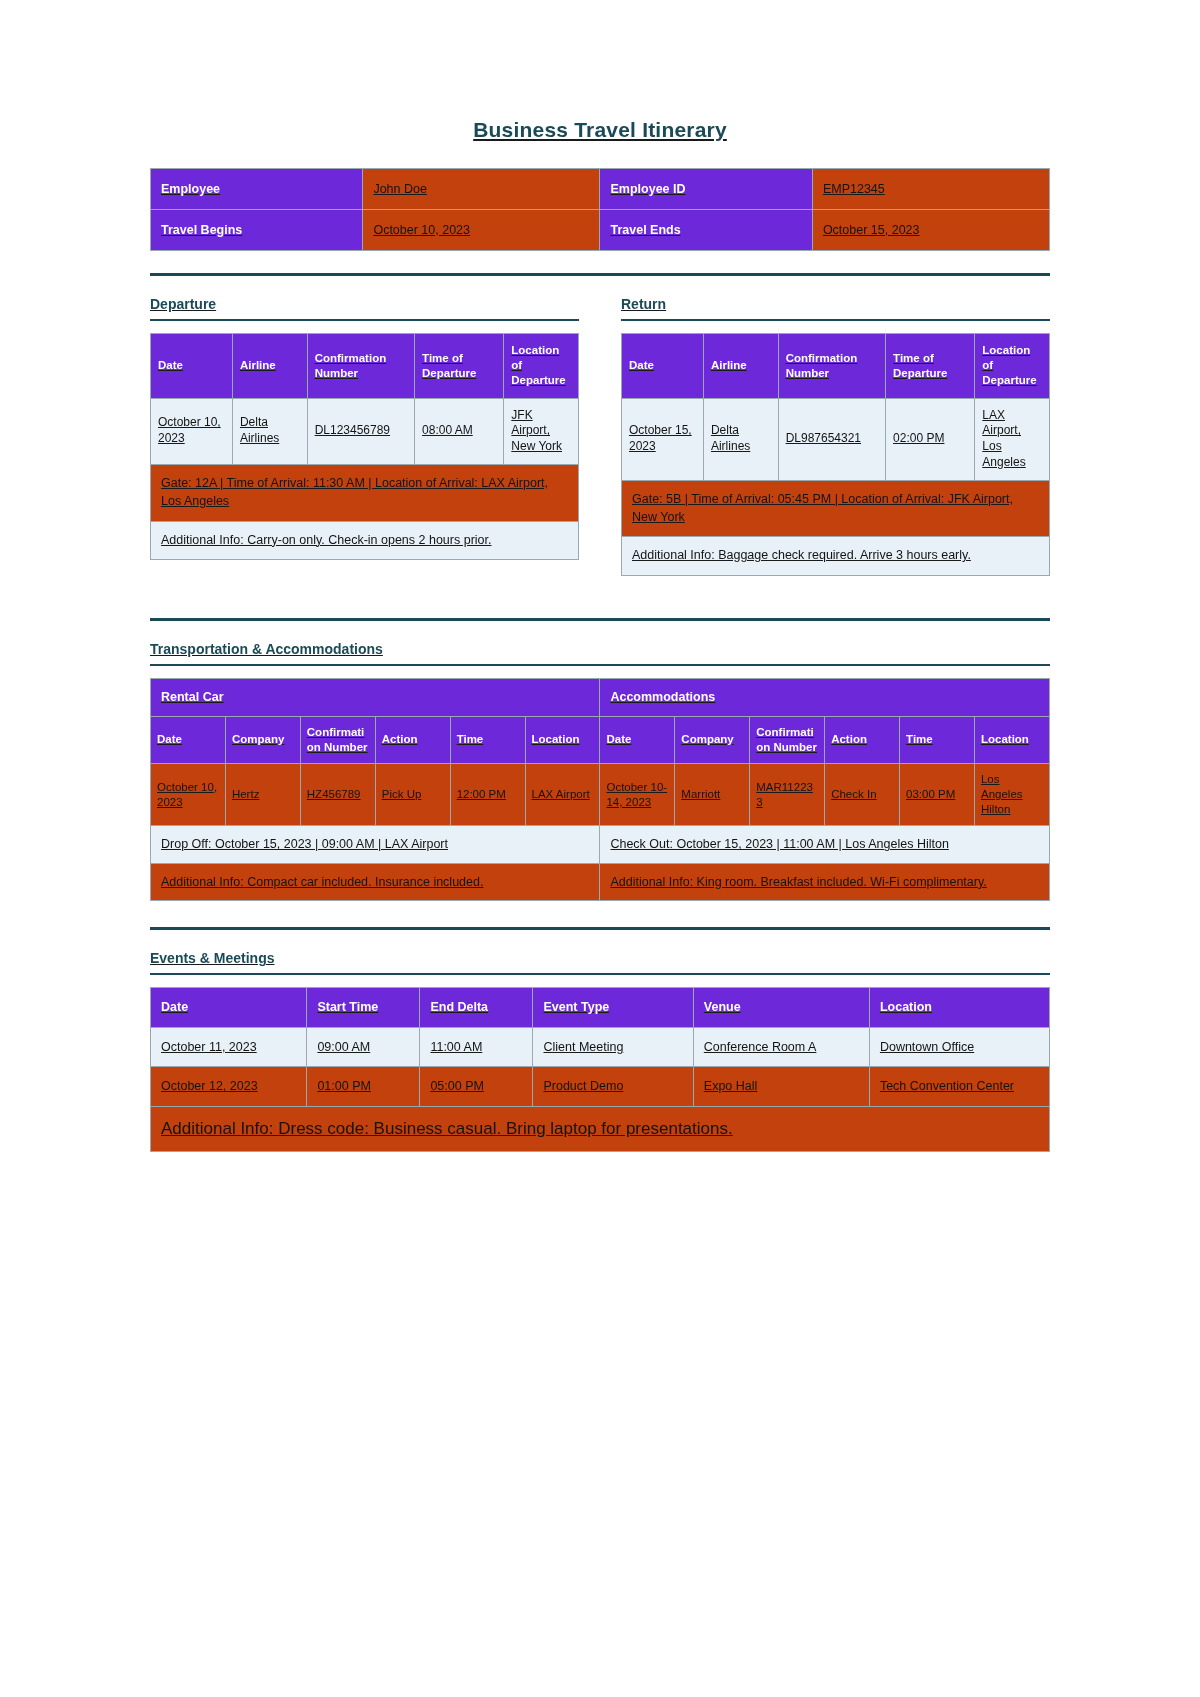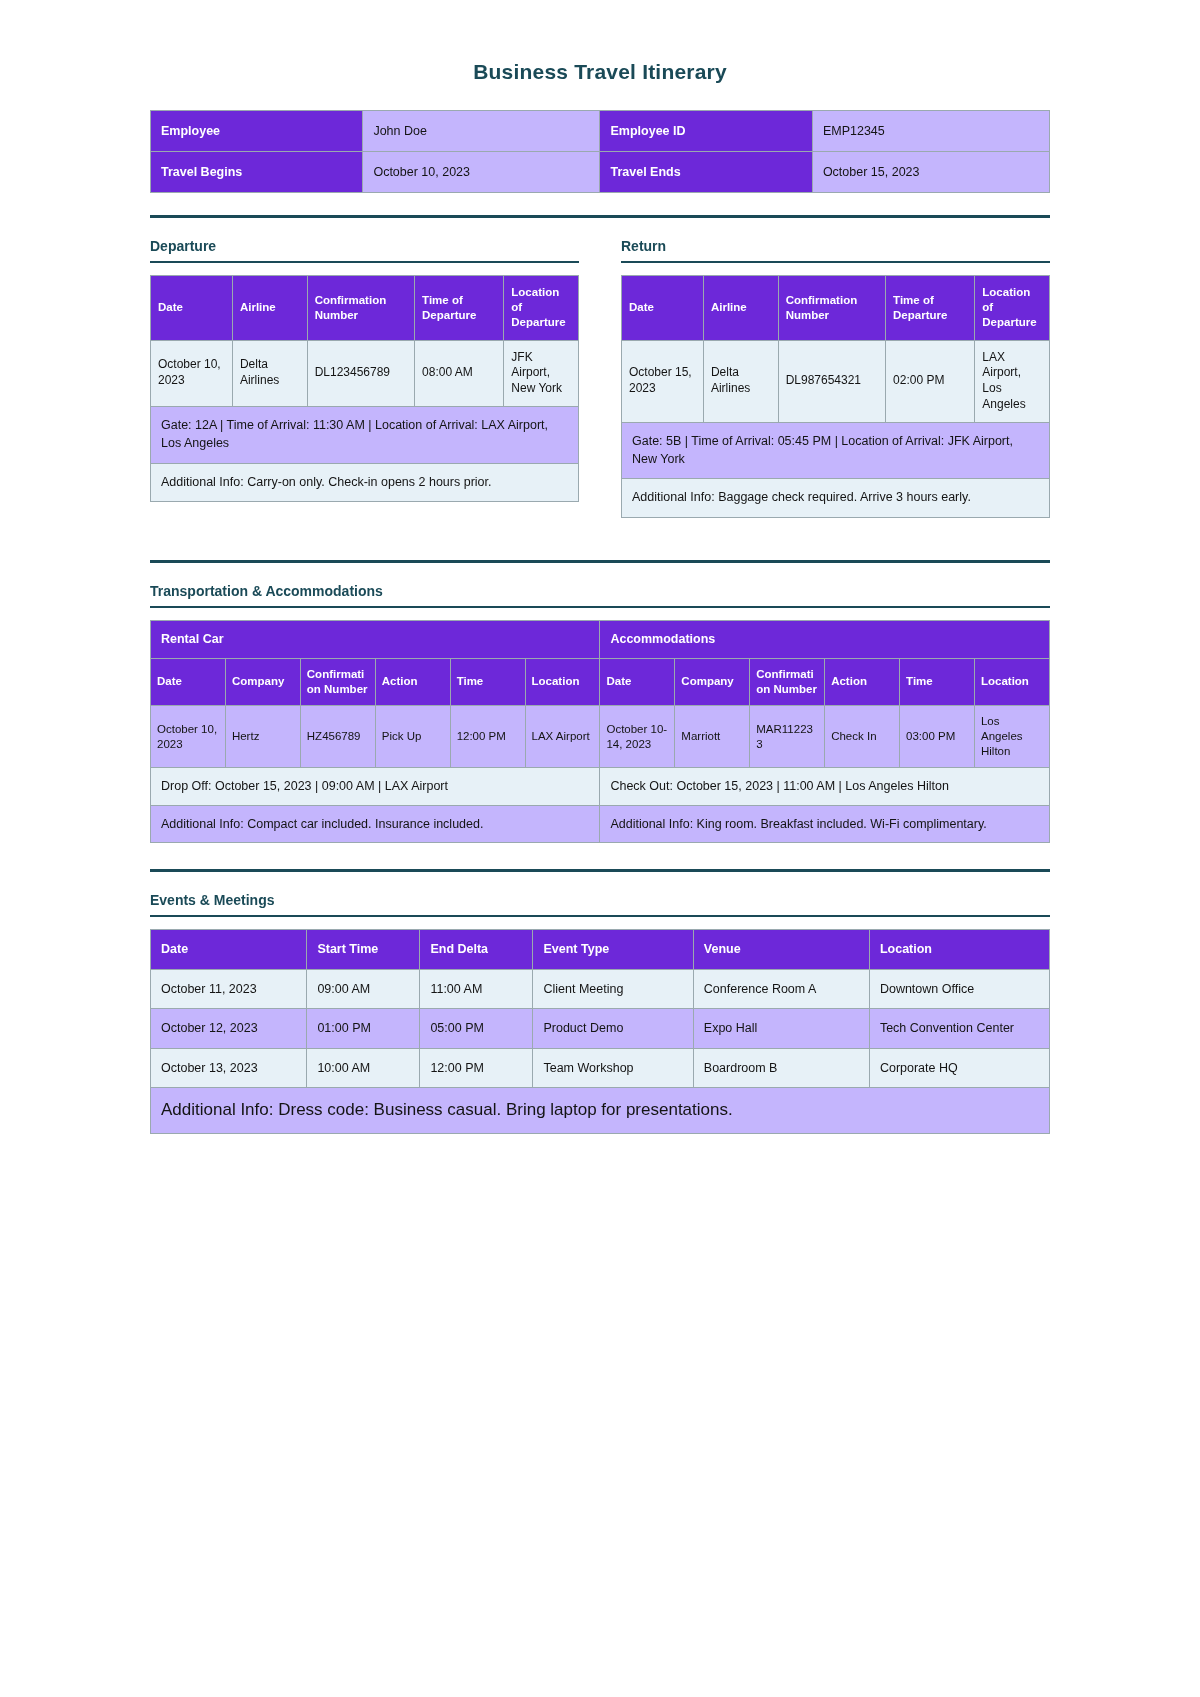--- a/index.html
+++ b/index.html
@@ -17,21 +17,22 @@
   .page {
     width: 1200px;
     min-height: 1697px;
     padding: 0;
     box-sizing: border-box;
     background: #fff;
   }
   .inner {
     margin: 0 auto;
     width: 900px;
-    padding-top: 60px;
+    padding-top: 118px;
+    text-decoration: underline;
   }
 
   .doc-title {
     text-align: center;
     color: #1a4a57;
     font-size: 21px;
     font-weight: bold;
     margin: 0 0 26px 0;
     letter-spacing: 0.2px;
   }
@@ -49,21 +50,21 @@
     text-align: left;
     line-height: 1.32;
     word-wrap: break-word;
   }
   .hdr-cell {
     background: #6d28d9;
     color: #ffffff;
     font-weight: bold;
   }
   .val-cell {
-    background: #c4b5fd;
+    background: #c2410c;
     color: #141414;
   }
   .val-cell-alt {
     background: #e7f1f7;
     color: #141414;
   }
 
   
   .summary-table td { height: 22px; }
   .summary-table .lbl { width: 23.5%; }
@@ -336,28 +337,20 @@
           <td class="val-cell-alt">Downtown Office</td>
         </tr>
         <tr>
           <td class="val-cell">October 12, 2023</td>
           <td class="val-cell">01:00 PM</td>
           <td class="val-cell">05:00 PM</td>
           <td class="val-cell">Product Demo</td>
           <td class="val-cell">Expo Hall</td>
           <td class="val-cell">Tech Convention Center</td>
         </tr>
-        <tr>
-          <td class="val-cell-alt">October 13, 2023</td>
-          <td class="val-cell-alt">10:00 AM</td>
-          <td class="val-cell-alt">12:00 PM</td>
-          <td class="val-cell-alt">Team Workshop</td>
-          <td class="val-cell-alt">Boardroom B</td>
-          <td class="val-cell-alt">Corporate HQ</td>
-        </tr>
         <tr class="footer-note">
           <td class="val-cell" colspan="6">Additional Info: Dress code: Business casual. Bring laptop for presentations.</td>
         </tr>
       </tbody>
     </table>
 
   </div>
 </div>
 
 </body></html>

